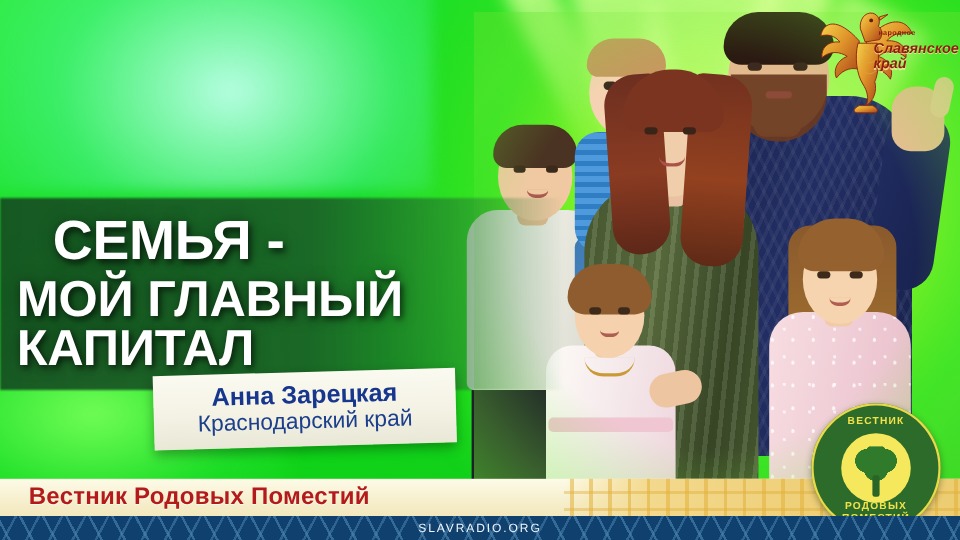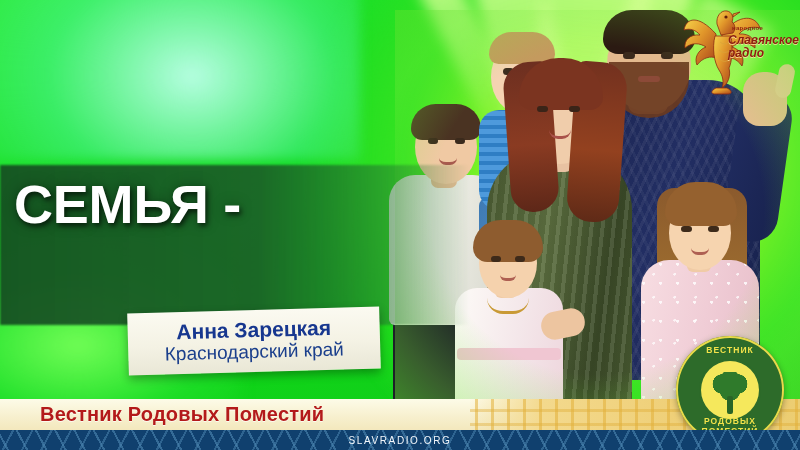--- a/index.html
+++ b/index.html
@@ -145,21 +145,21 @@
     padding-left:16px; white-space:nowrap;
     text-shadow:0 1px 2px rgba(0,0,0,.35);
   }
 
   
   .title{
     position:absolute; left:14px; top:178px; width:470px;
     color:#fff; font-weight:bold; line-height:.98;
     text-shadow:2px 3px 5px rgba(0,0,0,.62), 0 0 14px rgba(0,0,0,.35);
   }
-  .title-l1{ font-size:54px; letter-spacing:-.2px; }
+  .title-l1{ font-size:46px; letter-spacing:-.2px;margin-left:30px; }
   .title-l2{ font-size:42px; letter-spacing:-.2px; margin-top:5px; }
 
   
   .nameplate{
     position:absolute; left:128px; top:310px; width:252px; height:62px;
     background:linear-gradient(180deg,#fbfaf1 0%,#f4f2e4 55%,#e9e7d6 100%);
     transform:rotate(-1.6deg);
     box-shadow:0 4px 10px rgba(0,0,0,.32);
     display:flex; flex-direction:column; align-items:center; justify-content:center;
   }
@@ -174,21 +174,21 @@
   }
   .bottombar-orn{
     position:absolute; left:470px; top:0; width:330px; height:31px;
     background:
       repeating-linear-gradient(90deg, rgba(226,176,58,.0) 0 5px, rgba(226,176,58,.55) 5px 8px, rgba(226,176,58,0) 8px 16px),
       repeating-linear-gradient(0deg, rgba(222,170,50,.0) 0 4px, rgba(222,170,50,.40) 4px 7px, rgba(222,170,50,0) 7px 14px),
       linear-gradient(90deg, rgba(247,225,150,0) 0%, #f3d98d 22%, #efd079 60%, #eccd72 100%);
   }
   .bottombar-txt{
     position:relative; color:#b31a1a; font-size:20px; font-weight:bold;
-    padding-left:40px; letter-spacing:.2px;
+    padding-left:24px; letter-spacing:.2px;
     text-shadow:0 1px 0 rgba(255,255,255,.7);
   }
 
   
   .urlstrip{
     position:absolute; left:0; top:430px; width:800px; height:20px;
     background:#10406e;
     display:flex; align-items:center; justify-content:center;
   }
   .urlstrip-pat{
@@ -322,20 +322,21 @@
     <div class="pr girl1-neckl"></div>
 
     <div class="photo-soft"></div>
   </div>
 
   <div class="bg-darkveil"></div>
 
 
   <div class="title">
     <div class="title-l1">СЕМЬЯ -</div>
+    <div class="title-l2">МОЙ ГЛАВНЫЙ КАПИТАЛ</div>
   </div>
 
   <div class="nameplate">
     <div class="np-name">Анна Зарецкая</div>
     <div class="np-region">Краснодарский край</div>
   </div>
 
   <div class="radiologo">
     <svg width="120" height="92" viewBox="0 0 120 92">
       <defs>
@@ -354,21 +355,21 @@
         <path d="M39 32 C36 44, 38 58, 43 66 C47 72, 48 78, 46 84 C52 80, 55 72, 53 64 C56 58, 57 44, 55 32 Z"></path>
         <path d="M40 84 C36 86, 34 89, 38 90 L53 90 C57 89, 55 86, 51 84 Z"></path>
       </g>
       <g fill="none" stroke="#d9a33a" stroke-width="0.7">
         <path d="M44 38 q5 4 9 0"></path>
           <path d="M43 46 q6 5 11 0"></path>
           <path d="M43 55 q6 5 11 0"></path>
       </g>
     </svg>
     <div class="bird-sup">народное</div>
-    <div class="bird-txt">Славянское радио</div>
+    <div class="bird-txt">Славянское край</div>
   </div>
 
   <div class="bottombar">
     <div class="bottombar-orn"></div>
     <div class="bottombar-txt">Вестник Родовых Поместий</div>
   </div>
 
   <div class="emblem">
     <div class="emb-ring-top">ВЕСТНИК</div>
     <div class="emblem-inner">

